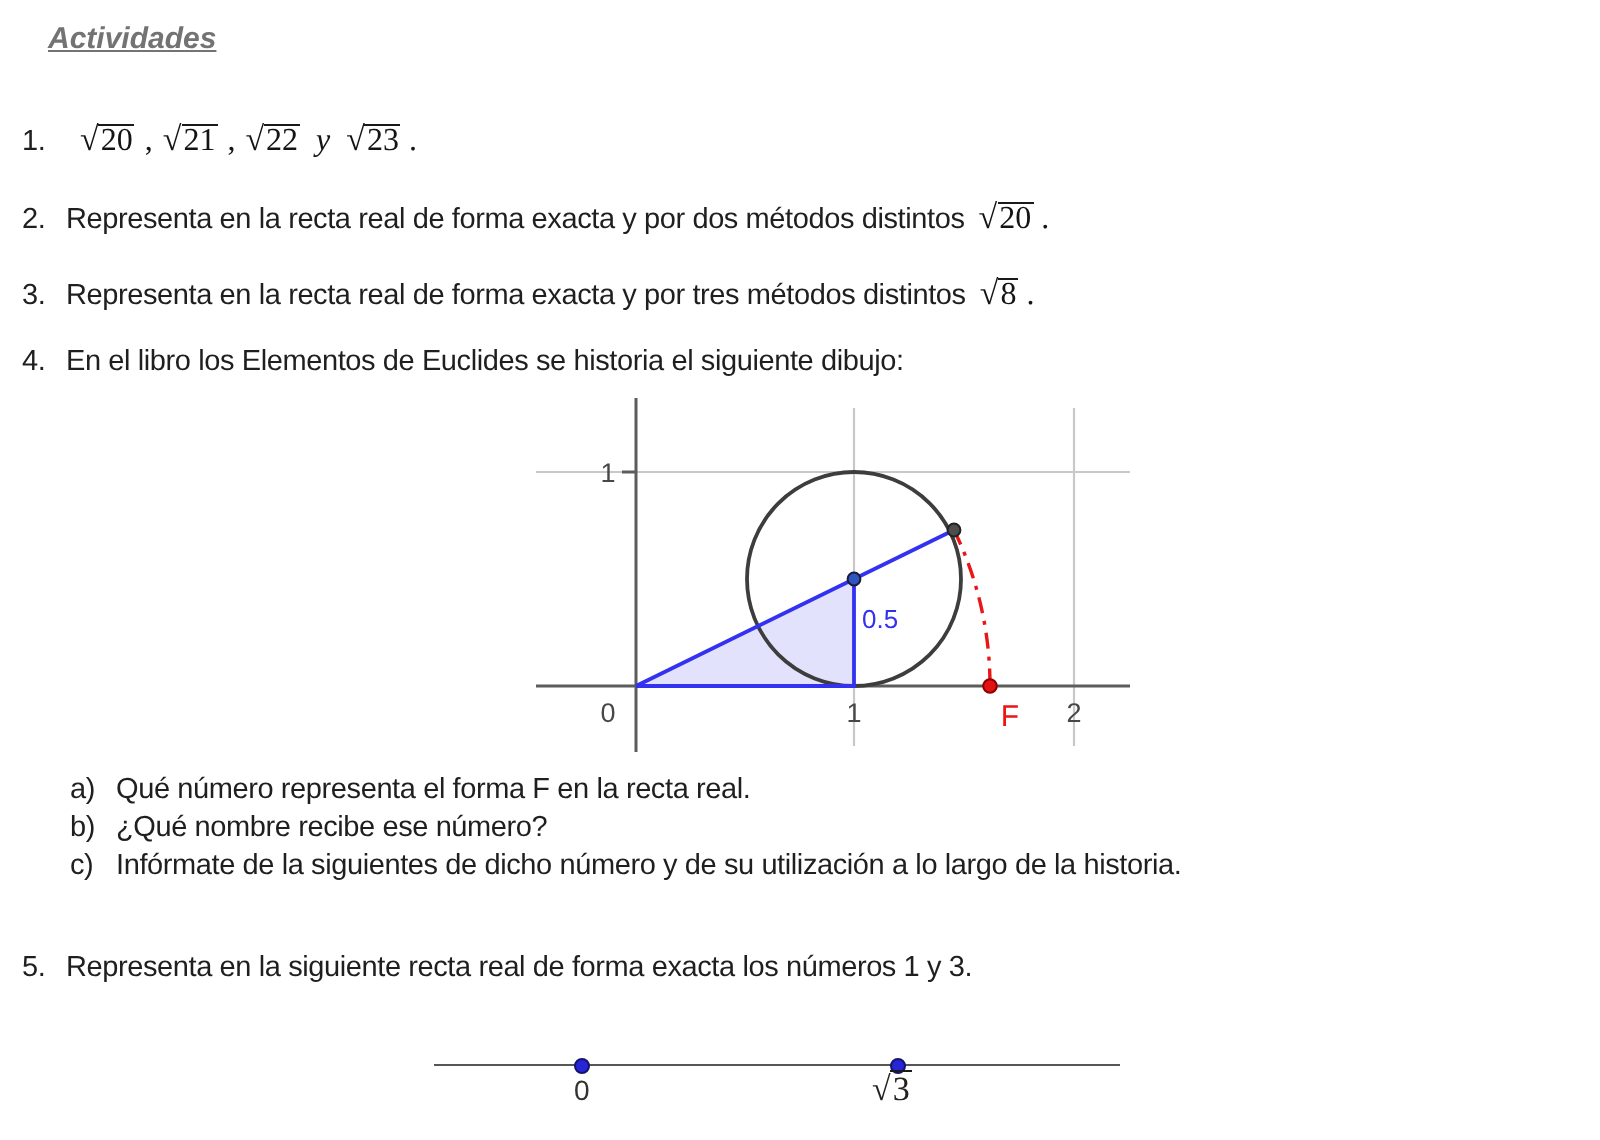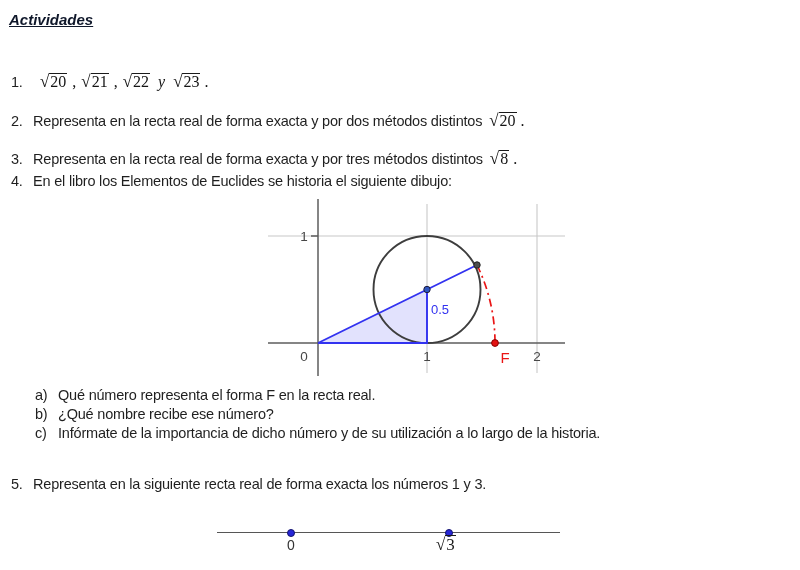--- a/index.html
+++ b/index.html
@@ -1,32 +1,32 @@
 <!DOCTYPE html>
 <html><head>
 <meta charset="utf-8">
 <style>
   * { margin:0; padding:0; box-sizing:border-box; }
   html,body { width:800px; height:570px; }
   body { font-family:"Liberation Sans",sans-serif; background:#ffffff; color:#202020; overflow:hidden; }
   .page { position:relative; width:800px; height:570px; background:#fff; }
 
-  .title { position:absolute; left:9px; top:11px; font-size:15px; font-weight:bold;
-           font-style:italic; text-decoration:underline; color:#0f172a; }
+  .title { position:absolute; left:24px; top:11px; font-size:15px; font-weight:bold;
+           font-style:italic; text-decoration:underline; color:#737373; }
 
   .item { position:absolute; left:11px; display:flex; align-items:baseline;
           white-space:nowrap; font-size:14.5px; letter-spacing:-0.2px; color:#1f1f1f; }
   .item .num { width:22px; flex:none; }
 
   .sub { position:absolute; left:35px; display:flex; align-items:baseline;
          white-space:nowrap; font-size:14.5px; letter-spacing:-0.2px; color:#1f1f1f; }
   .sub .num { width:23px; flex:none; }
 
   .math { font-family:"Liberation Serif",serif; font-size:16px; letter-spacing:0; color:#141414; }
-  .mgap { margin-left:7px;margin-top:12px; }
+  .mgap { margin-left:7px; }
   .sqrt { white-space:nowrap; }
   .rad  { font-size:17px; }
   .rcand { display:inline-block; border-top:1.4px solid #1a1a1a; line-height:1.05; padding:0 1px; }
   .sep  { margin:0 5px; }
   .conj { font-style:italic; margin:0 8px; }
   .period { margin-left:4px; }
 
   .figure { position:absolute; left:266px; top:195px; }
 
   .numberline { position:absolute; left:217px; top:520px; width:345px; height:48px; }
@@ -108,21 +108,21 @@
   <div class="sub" style="top:387px;">
     <span class="num">a)</span>
     <span class="txt">Qué número representa el forma F en la recta real.</span>
   </div>
   <div class="sub" style="top:406px;">
     <span class="num">b)</span>
     <span class="txt">¿Qué nombre recibe ese número?</span>
   </div>
   <div class="sub" style="top:425px;">
     <span class="num">c)</span>
-    <span class="txt">Infórmate de la importancia de dicho número y de su utilización a lo largo de la historia.</span>
+    <span class="txt">Infórmate de la siguientes de dicho número y de su utilización a lo largo de la historia.</span>
   </div>
 
   <div class="item" style="top:476px;">
     <span class="num">5.</span>
     <span class="txt">Representa en la siguiente recta real de forma exacta los números 1 y 3.</span>
   </div>
 
   <div class="numberline">
     <div class="nl-line"></div>
     <div class="nl-dot d0"></div>

